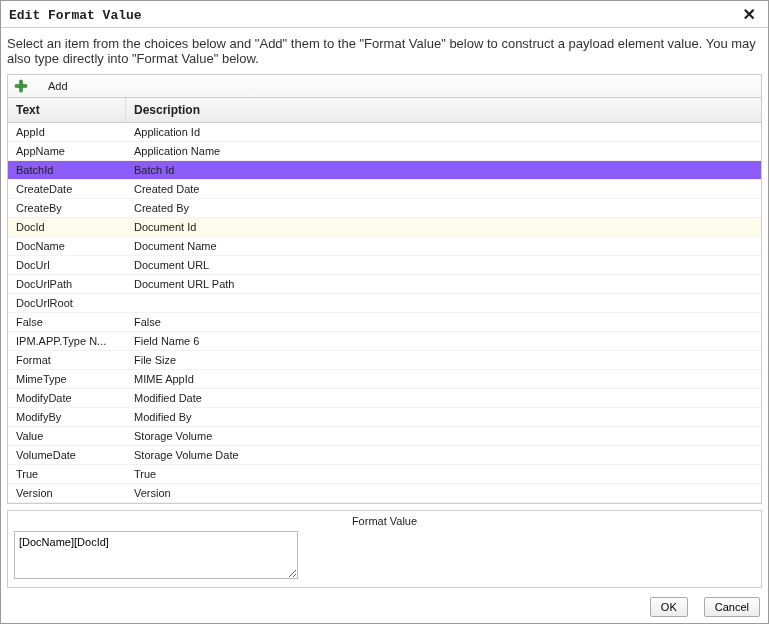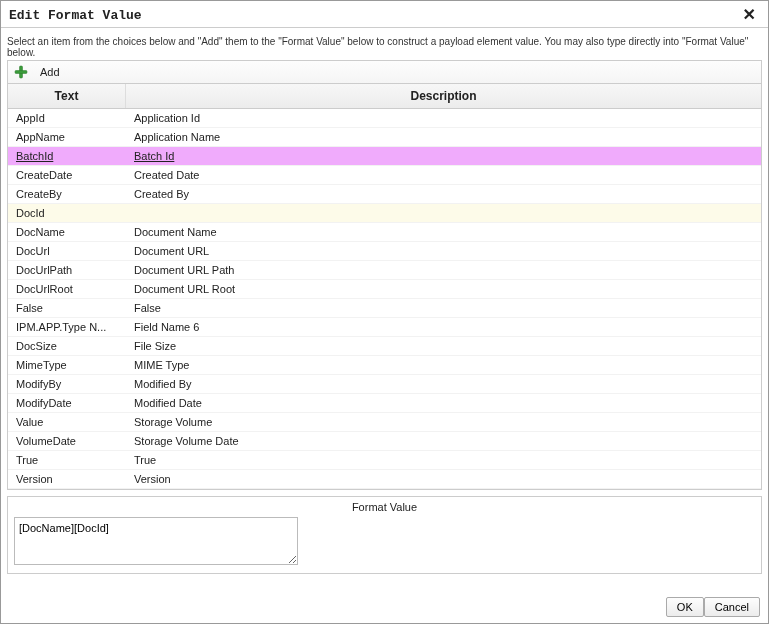--- a/index.html
+++ b/index.html
@@ -30,36 +30,37 @@
       font-size: 16px;
       font-weight: bold;
       cursor: pointer;
       line-height: 1;
       padding: 0 4px;
     }
     .content {
       padding: 6px 6px 4px 6px;
     }
     .instructions {
-      font-size: 10px;
+      font-size: 13px;
       color: #333;
+      margin-bottom: 6px;
       padding: 2px 0;
     }
     .toolbar {
       padding: 4px 6px;
       border: 1px solid #ccc;
       border-bottom: none;
       background: linear-gradient(#fdfdfd, #f5f5f5);
       display: flex;
       align-items: center;
     }
     .add-btn {
       display: inline-flex;
       align-items: center;
-      gap: 12px;
+      gap: 20px;
       cursor: pointer;
       font-size: 11px;
     }
     .add-icon {
       width: 14px;
       height: 14px;
       display: inline-flex;
       align-items: center;
       justify-content: center;
     }
@@ -67,21 +68,20 @@
     .grid {
       border: 1px solid #ccc;
       width: 100%;
     }
     .grid-header {
       display: flex;
       background: linear-gradient(#f7f7f7, #ececec);
       border-bottom: 1px solid #ccc;
       font-weight: bold;
       font-size: 12px;
-      text-align: center;
     }
     .grid-header .col-text {
       width: 118px;
       padding: 5px 8px;
       border-right: 1px solid #ddd;
     }
     .grid-header .col-desc {
       flex: 1;
       padding: 5px 8px;
     }
@@ -90,22 +90,21 @@
     }
     .grid-row {
       display: flex;
       border-bottom: 1px solid #f2f2f2;
       cursor: pointer;
       font-size: 11px;
     }
     .grid-row:nth-child(even) {
     }
     .grid-row.highlight-gray {
-      background: #f0abfc;
-      text-decoration: underline;
+      background: #8b5cf6;
     }
     .grid-row.highlight-yellow {
       background: #fdfbe9;
       align-items: center;
     }
     .grid-row .cell-text {
       width: 118px;
       padding: 3px 8px;
       white-space: nowrap;
       overflow: hidden;
@@ -135,21 +134,21 @@
       padding: 4px;
       border: 1px solid #bbb;
       resize: both;
       background: #fff;
     }
     .button-bar {
       position: absolute;
       right: 8px;
       bottom: 6px;
       display: flex;
-      gap: 0;
+      gap: 16px;
     }
     .btn {
       font-size: 11px;
       padding: 3px 10px;
       background: linear-gradient(#fdfdfd, #ececec);
       border: 1px solid #aaa;
       border-radius: 2px;
       cursor: pointer;
     }
   </style>
@@ -199,60 +198,60 @@
         <div class="grid-row">
           <div class="cell-text">CreateDate</div>
           <div class="cell-desc">Created Date</div>
         </div>
         <div class="grid-row">
           <div class="cell-text">CreateBy</div>
           <div class="cell-desc">Created By</div>
         </div>
         <div class="grid-row highlight-yellow">
           <div class="cell-text">DocId</div>
+          <div class="cell-desc">Document Id</div>
         </div>
         <div class="grid-row">
           <div class="cell-text">DocName</div>
           <div class="cell-desc">Document Name</div>
         </div>
         <div class="grid-row">
           <div class="cell-text">DocUrl</div>
           <div class="cell-desc">Document URL</div>
         </div>
         <div class="grid-row">
           <div class="cell-text">DocUrlPath</div>
           <div class="cell-desc">Document URL Path</div>
         </div>
         <div class="grid-row">
           <div class="cell-text">DocUrlRoot</div>
-          <div class="cell-desc">Document URL Root</div>
         </div>
         <div class="grid-row">
           <div class="cell-text">False</div>
           <div class="cell-desc">False</div>
         </div>
         <div class="grid-row">
           <div class="cell-text">IPM.APP.Type N...</div>
           <div class="cell-desc">Field Name 6</div>
         </div>
         <div class="grid-row">
-          <div class="cell-text">DocSize</div>
+          <div class="cell-text">Format</div>
           <div class="cell-desc">File Size</div>
         </div>
         <div class="grid-row">
           <div class="cell-text">MimeType</div>
-          <div class="cell-desc">MIME Type</div>
+          <div class="cell-desc">MIME AppId</div>
+        </div>
+        <div class="grid-row">
+          <div class="cell-text">ModifyDate</div>
+          <div class="cell-desc">Modified Date</div>
         </div>
         <div class="grid-row">
           <div class="cell-text">ModifyBy</div>
           <div class="cell-desc">Modified By</div>
-        </div>
-        <div class="grid-row">
-          <div class="cell-text">ModifyDate</div>
-          <div class="cell-desc">Modified Date</div>
         </div>
         <div class="grid-row">
           <div class="cell-text">Value</div>
           <div class="cell-desc">Storage Volume</div>
         </div>
         <div class="grid-row">
           <div class="cell-text">VolumeDate</div>
           <div class="cell-desc">Storage Volume Date</div>
         </div>
         <div class="grid-row">

